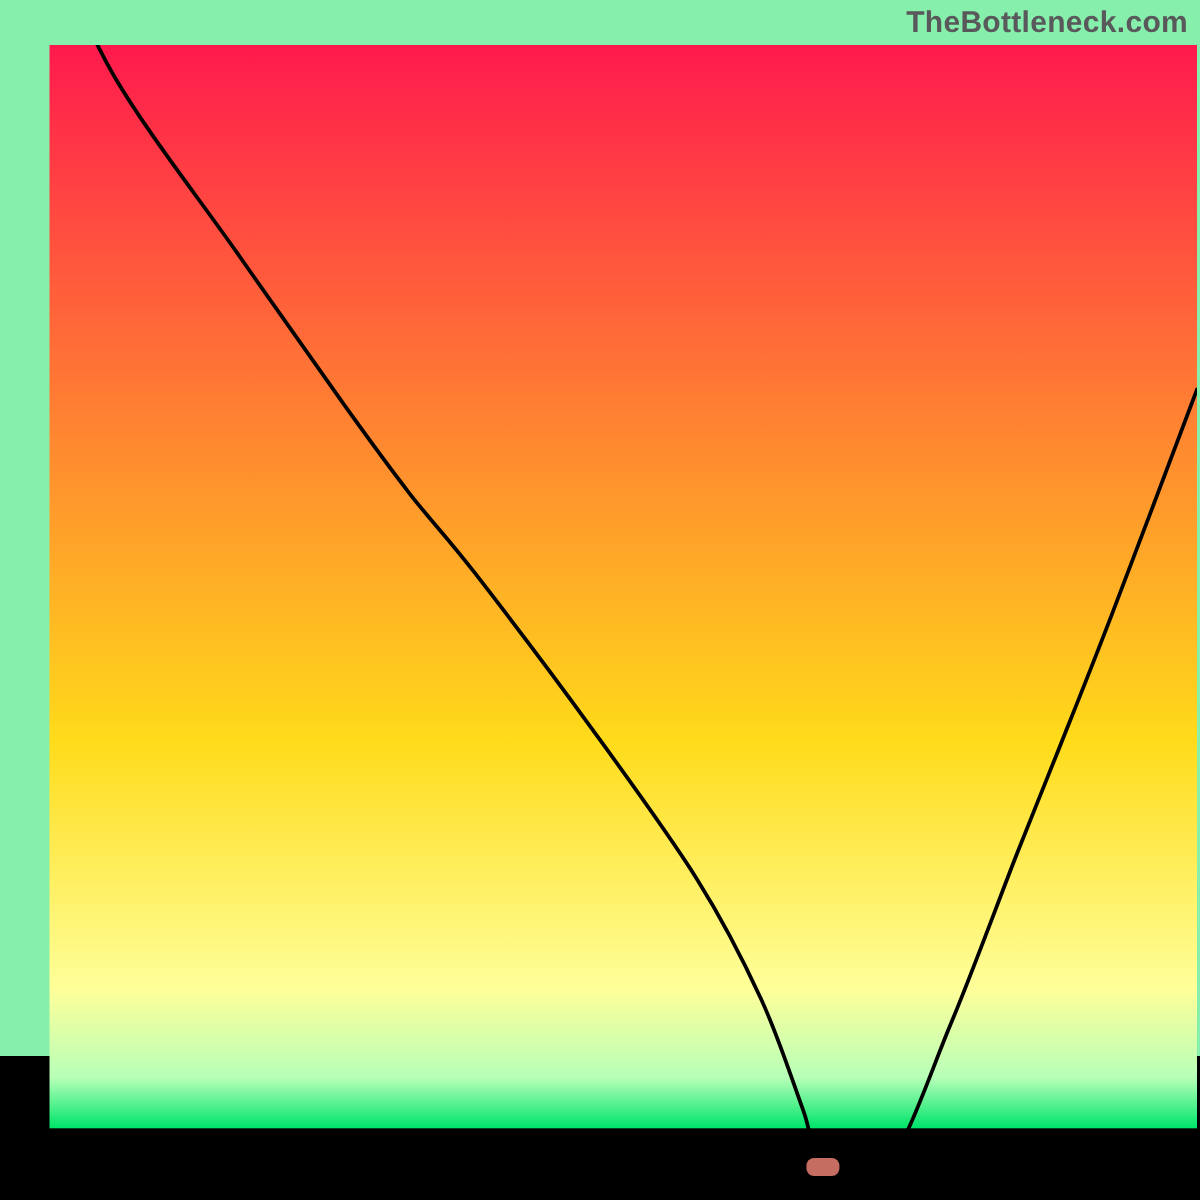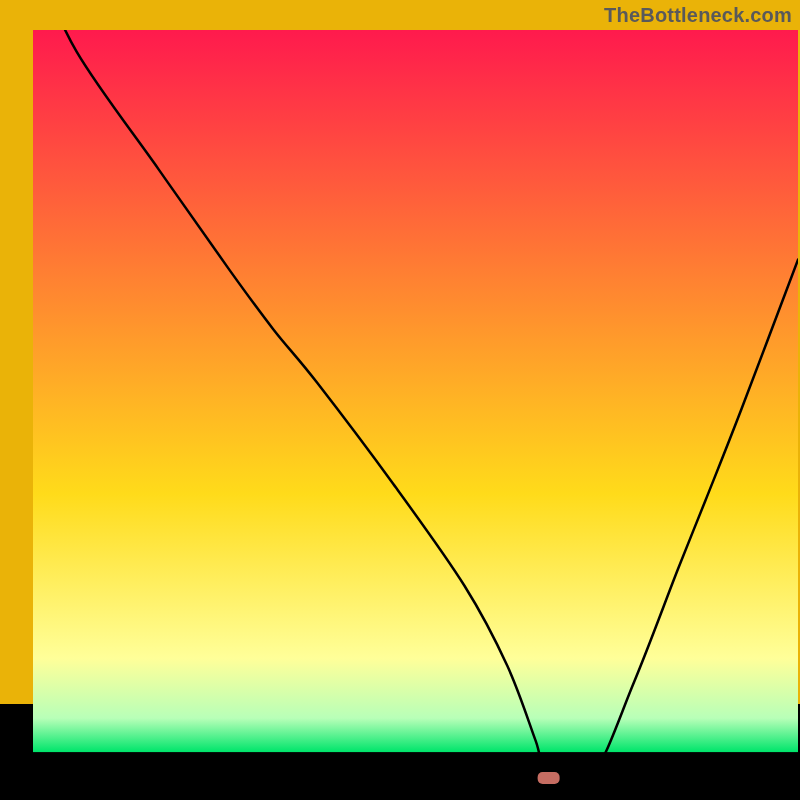--- a/index.html
+++ b/index.html
@@ -7,21 +7,21 @@
     padding: 0;
     width: 800px;
     height: 800px;
     background: #000;
     overflow: hidden;
   }
   .stage {
     position: relative;
     width: 800px;
     height: 704px;
-    background: #eab308;
+    background: #86efac;
   }
   .watermark {
     position: absolute;
     top: 4px;
     right: 8px;
     font-family: Arial, Helvetica, sans-serif;
     font-size: 20px;
     font-weight: 600;
     color: #59595b;
     letter-spacing: 0.2px;

